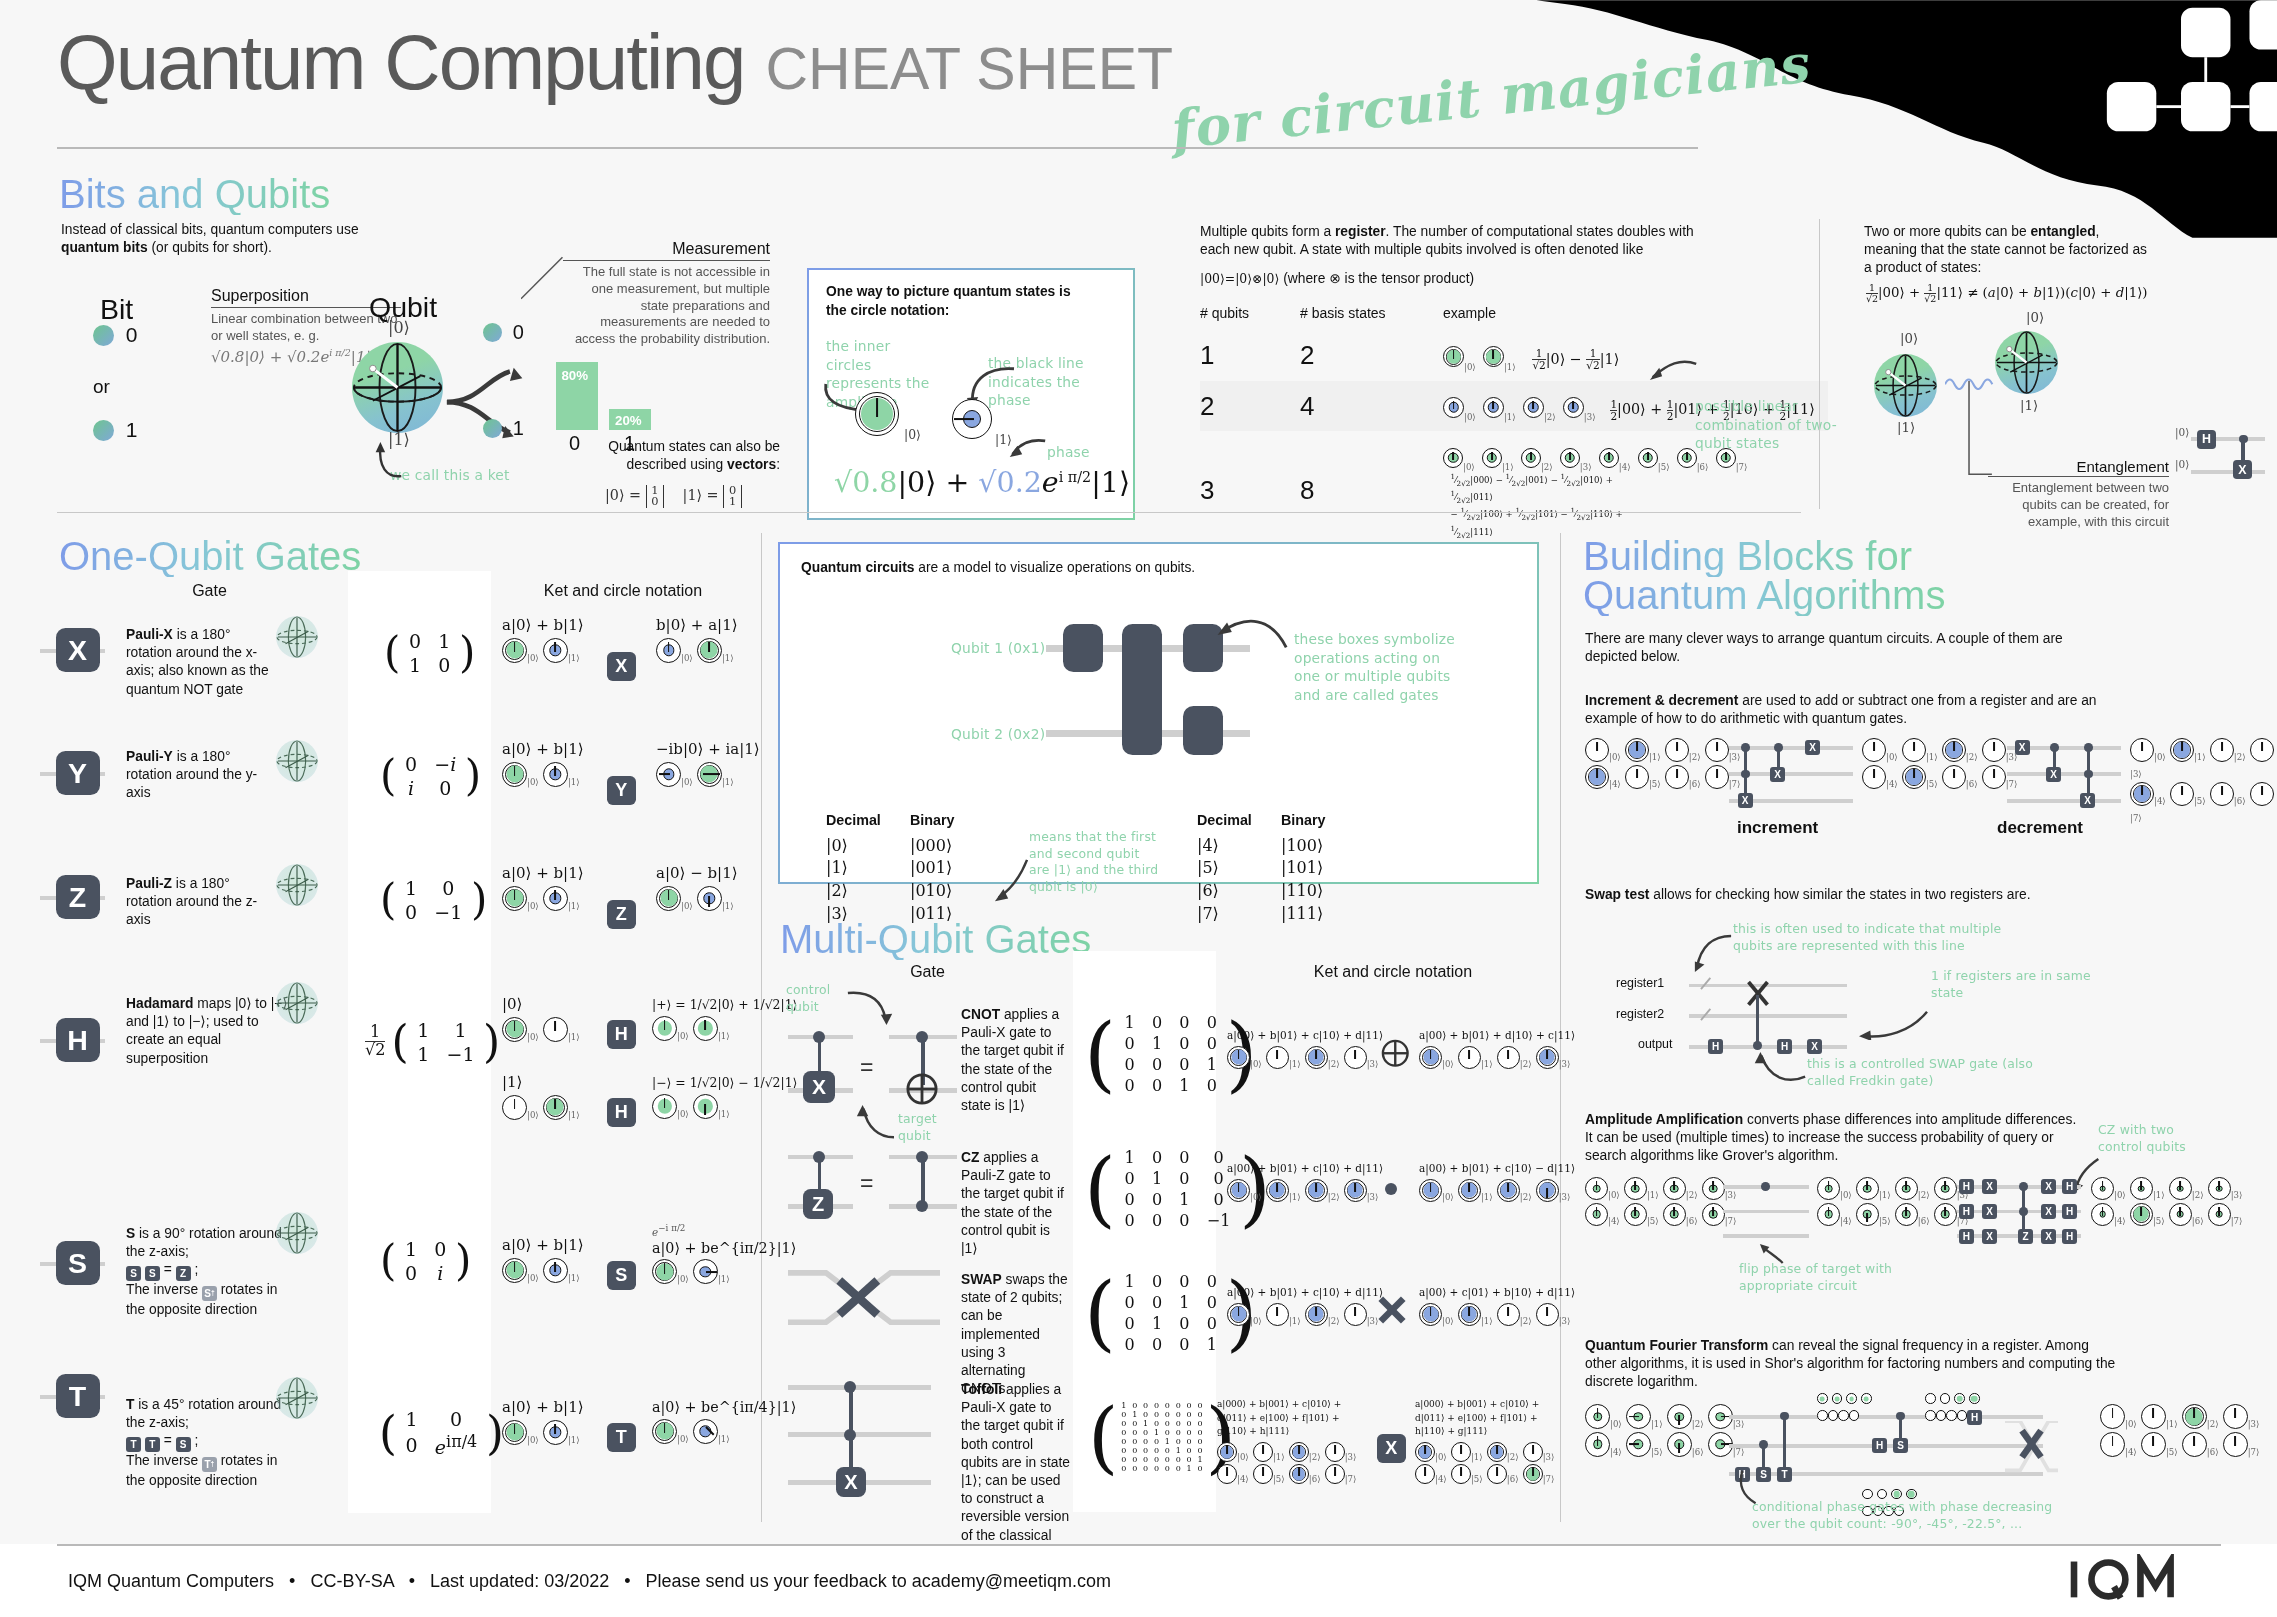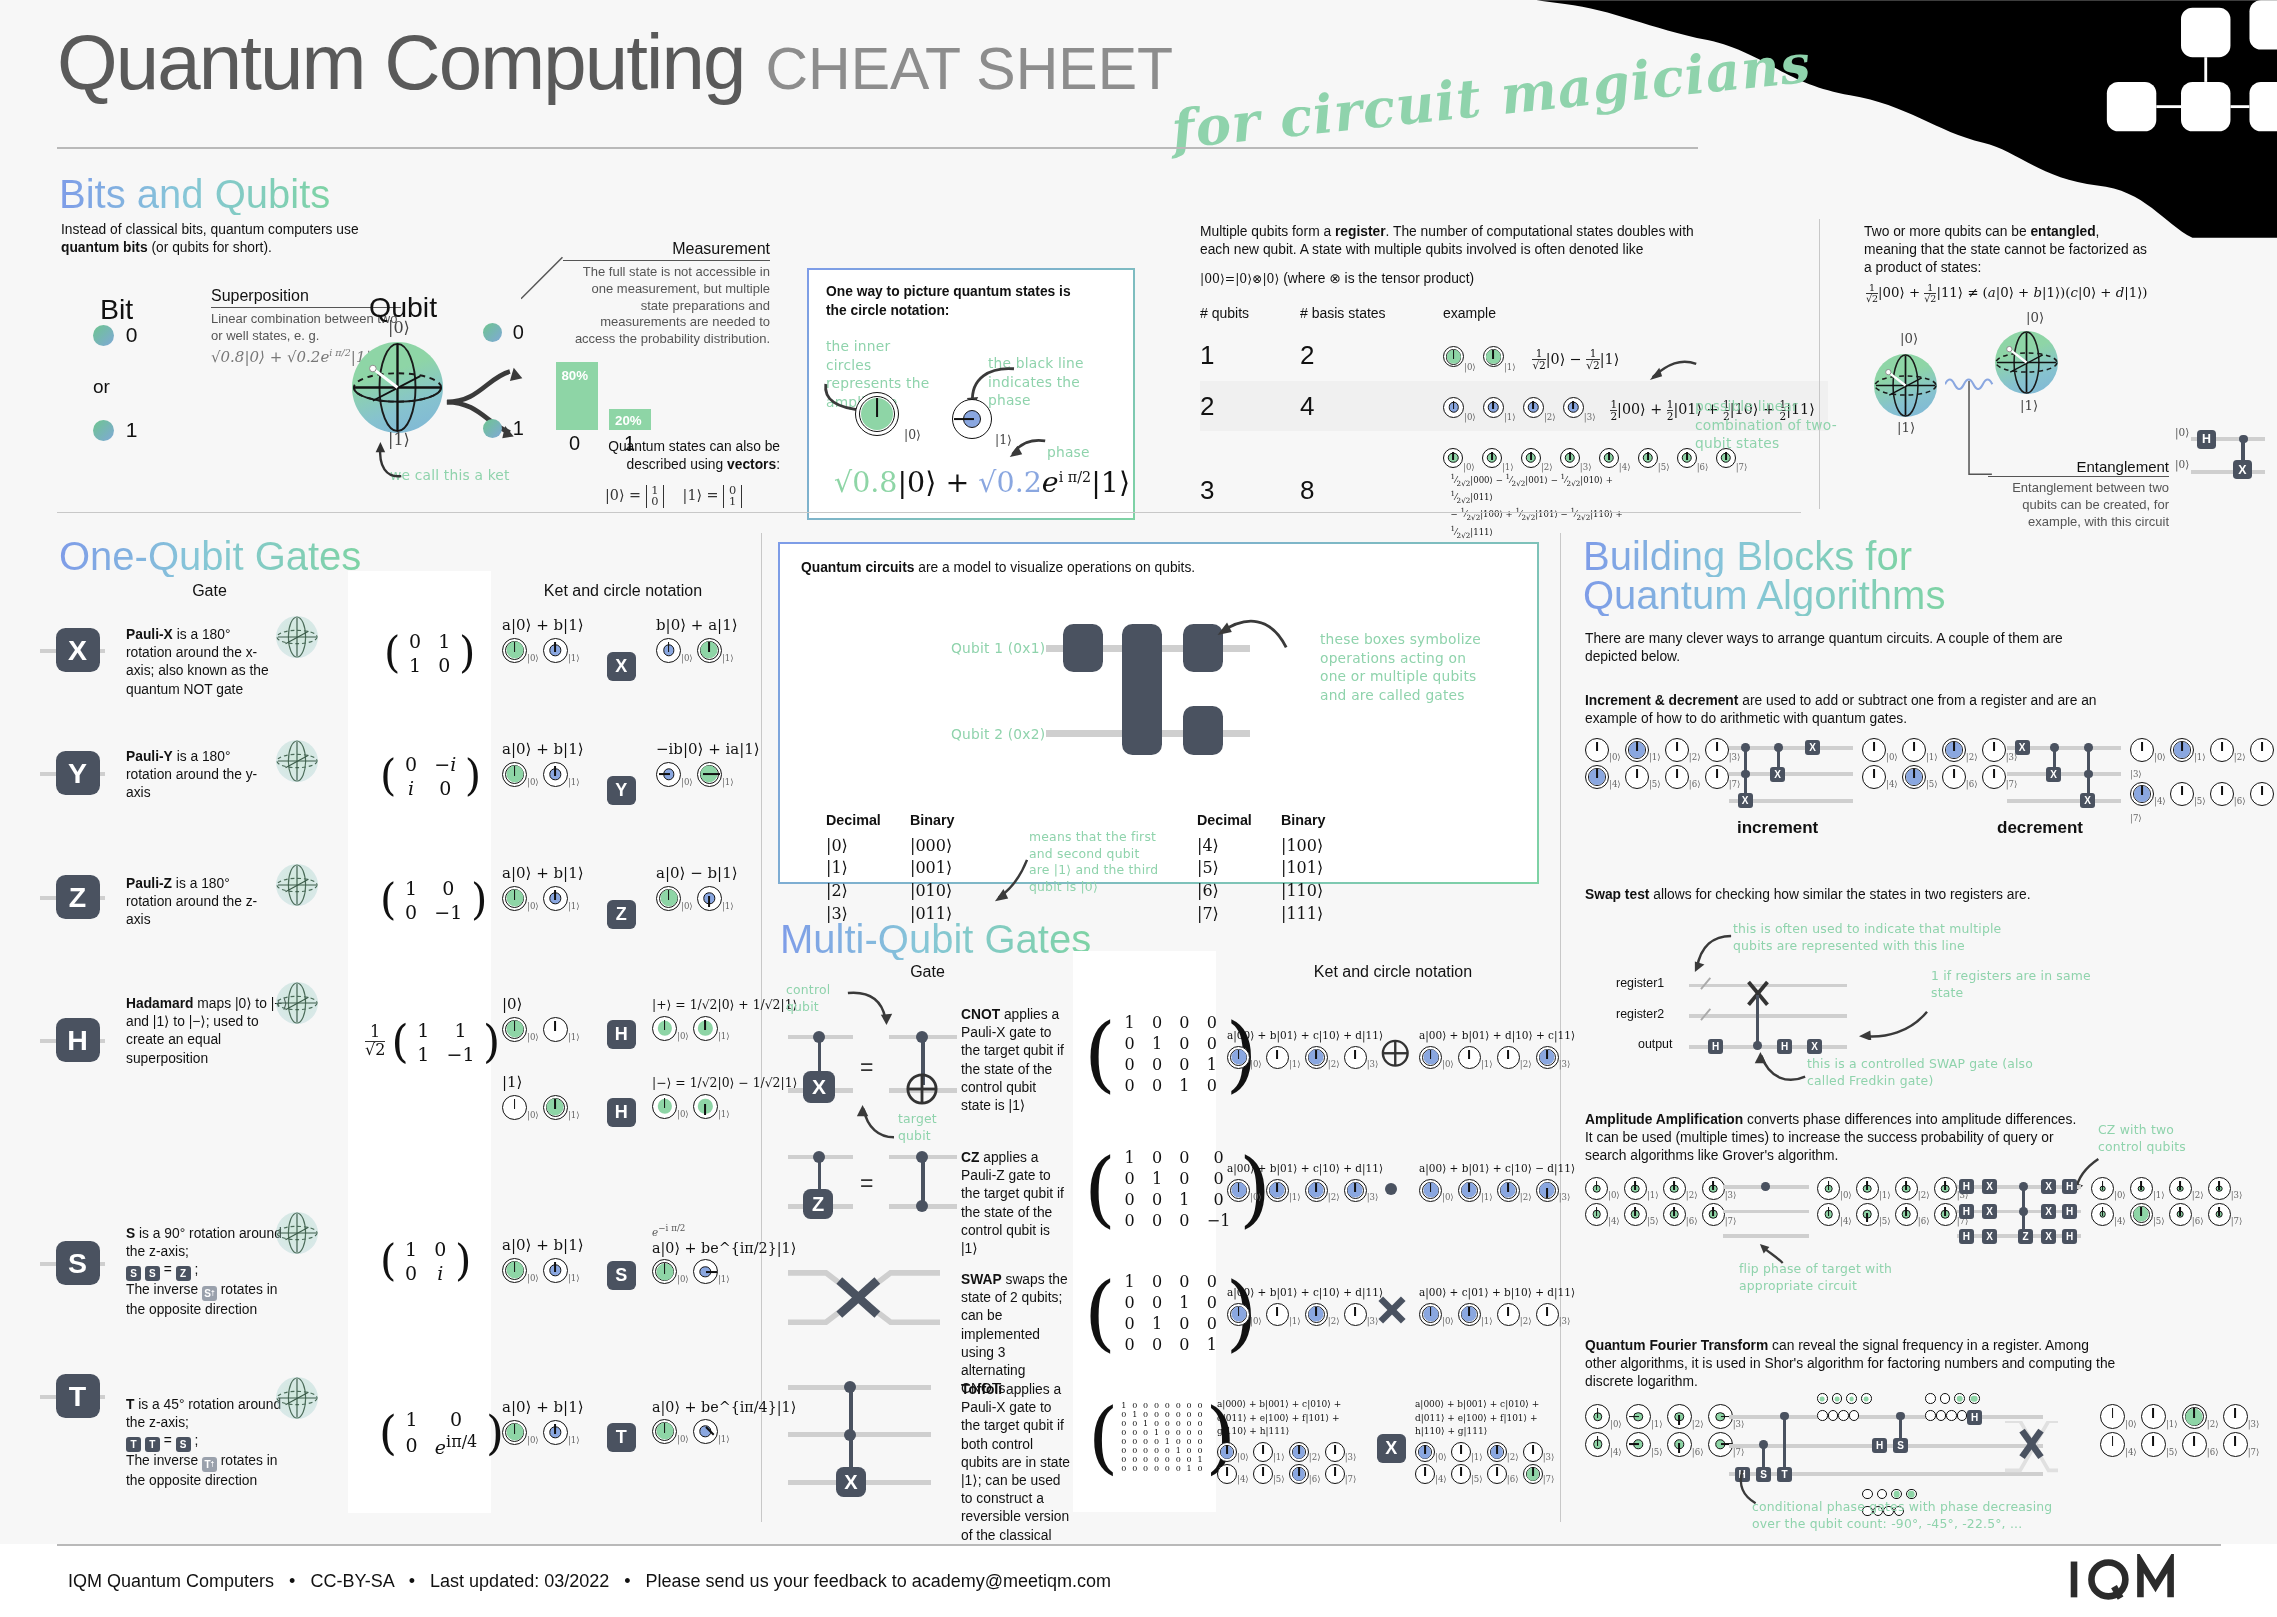--- a/index.html
+++ b/index.html
@@ -688,21 +688,21 @@
     <div class="wire" style="left:95px;top:127px;width:204px;height:6.7px;"></div>
     <div style="position:absolute;left:112px;top:21px;width:40px;height:48px;background:#4a5260;border-radius:10.5px;"></div>
     <div style="position:absolute;left:171px;top:21px;width:40px;height:131px;background:#4a5260;border-radius:10.5px;"></div>
     <div style="position:absolute;left:232px;top:21px;width:40px;height:48px;background:#4a5260;border-radius:10.5px;"></div>
     <div style="position:absolute;left:232px;top:103px;width:40px;height:49px;background:#4a5260;border-radius:10.5px;"></div>
   </div>
   <svg style="position:absolute;left:428px;top:67px;" width="82" height="44" viewBox="0 0 86 46">
     <path d="M82,38 C66,6 40,4 14,22" stroke="#3a3a3a" stroke-width="3" fill="none"></path>
     <path d="M10,25 l15,-3 l-5,-10 z" fill="#3a3a3a"></path>
   </svg>
-  <div class="hand" style="position:absolute;left:514px;top:86px;width:162px;margin-left:26px;">these boxes symbolize operations acting on one or multiple qubits and are called gates</div>
+  <div class="hand" style="position:absolute;left:514px;top:86px;width:162px;">these boxes symbolize operations acting on one or multiple qubits and are called gates</div>
 
 
   <table class="bd-tbl" style="position:absolute;left:46px;top:268px;">
     <tbody>
         <tr>
       <th style="width:84px">Decimal</th>
       <th style="width:95px">Binary</th>
     </tr>
     <tr>
           <td>|0⟩</td>

